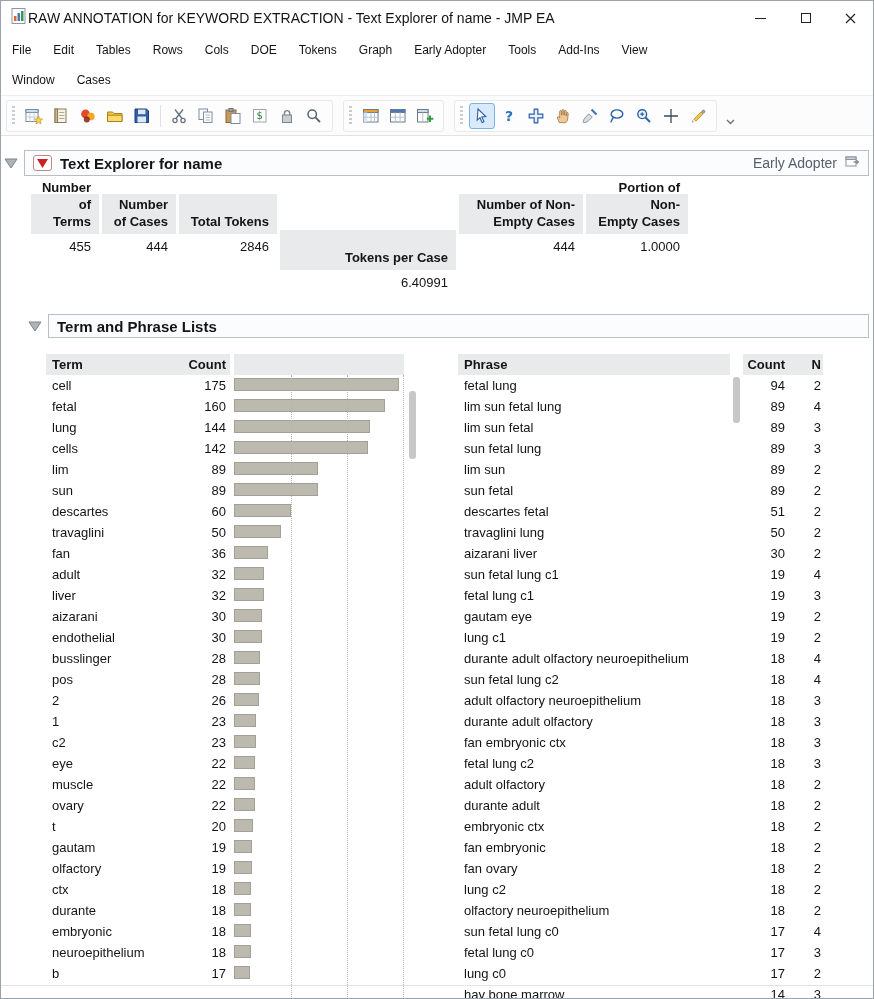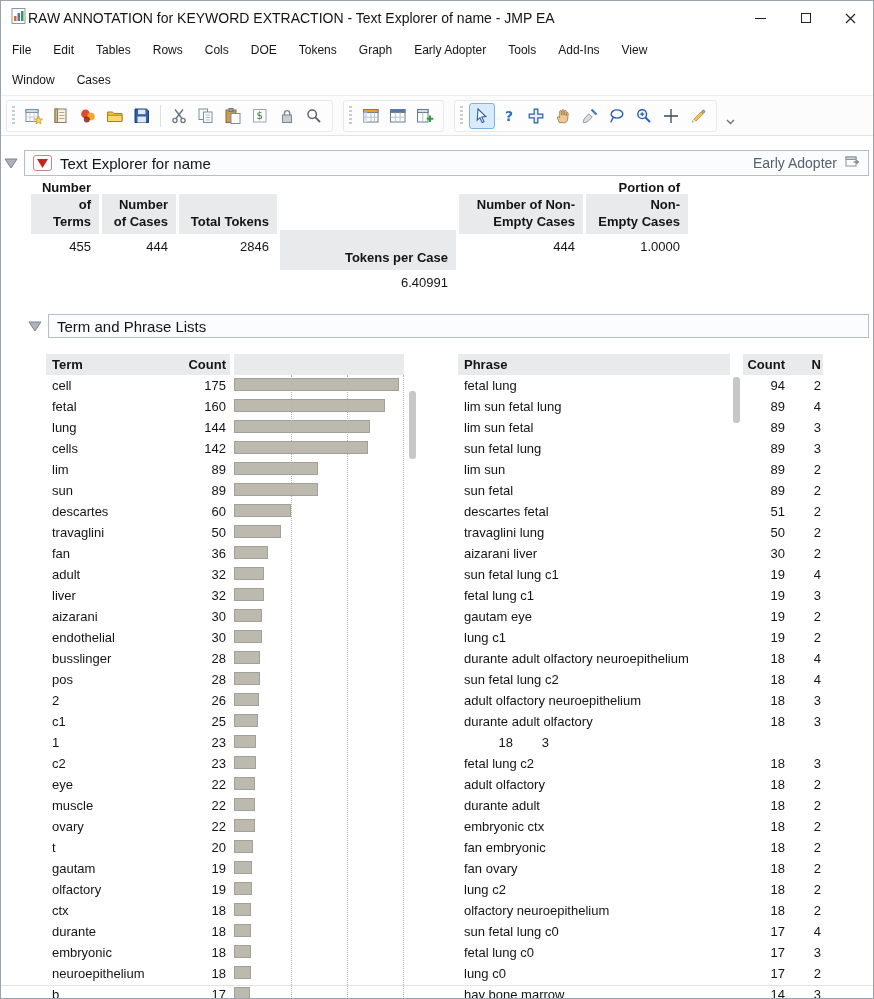--- a/index.html
+++ b/index.html
@@ -31,21 +31,21 @@
   .tb-chevron{align-self:flex-end;padding:0 4px 5px 0}
 
   
   .report{flex:1;padding-top:14px;position:relative}
   .outline{display:flex;align-items:center;margin-right:4px}
   .outline.lvl1{padding-left:3px}
   .outline.lvl2{padding-left:27px;margin-top:20px}
   .disc{display:flex;margin-right:6px;flex:0 0 auto}
   .obox{flex:1;height:26px;border:1px solid #b9bec4;background:#fbfcfd;display:flex;align-items:center;padding:0 8px;gap:8px}
   .obox2{height:24px}
-  .otitle{font-weight:normal;font-size:15px;white-space:nowrap}
+  .otitle{font-weight:bold;font-size:15px;white-space:nowrap}
   .flex1{flex:1}
   .ea-text{font-size:14px;color:#55616e;white-space:nowrap}
   .redtri{width:19px;height:16px;border:1px solid #c98585;border-radius:3px;background:#fff;display:flex;align-items:center;justify-content:center;flex:0 0 auto}
 
   
   .summary{display:flex;margin:18px 0 0 30px}
   .sum-col{margin-right:3px}
   .sum-h{background:var(--header-bg);font-weight:bold;font-size:13px;height:40px;display:flex;align-items:flex-end;justify-content:flex-end;text-align:right;white-space:pre-line;padding:3px 8px;line-height:1.3}
   .sum-v{font-size:13px;text-align:right;padding:5px 8px 0 0;height:24px}
 
@@ -496,27 +496,20 @@
               </div>
             </div>
             <div class="lrow">
               <div class="cell c-term">2</div>
               <div class="cell c-count">26</div>
               <div class="cell c-bar">
                 <div class="bar" style="width: 14.44%;"></div>
               </div>
             </div>
             <div class="lrow">
-              <div class="cell c-term">c1</div>
-              <div class="cell c-count">25</div>
-              <div class="cell c-bar">
-                <div class="bar" style="width: 13.89%;"></div>
-              </div>
-            </div>
-            <div class="lrow">
               <div class="cell c-term">1</div>
               <div class="cell c-count">23</div>
               <div class="cell c-bar">
                 <div class="bar" style="width: 12.78%;"></div>
               </div>
             </div>
             <div class="lrow">
               <div class="cell c-term">c2</div>
               <div class="cell c-count">23</div>
               <div class="cell c-bar">
@@ -715,20 +708,21 @@
               <div class="cell c-pcount">18</div>
               <div class="cell c-n">3</div>
             </div>
             <div class="lrow">
               <div class="cell c-phrase">durante adult olfactory</div>
               <div class="cell c-sbgap"></div>
               <div class="cell c-pcount">18</div>
               <div class="cell c-n">3</div>
             </div>
             <div class="lrow">
+              <div class="cell c-phrase">fan embryonic ctx</div>
               <div class="cell c-sbgap"></div>
               <div class="cell c-pcount">18</div>
               <div class="cell c-n">3</div>
             </div>
             <div class="lrow">
               <div class="cell c-phrase">fetal lung c2</div>
               <div class="cell c-sbgap"></div>
               <div class="cell c-pcount">18</div>
               <div class="cell c-n">3</div>
             </div>

